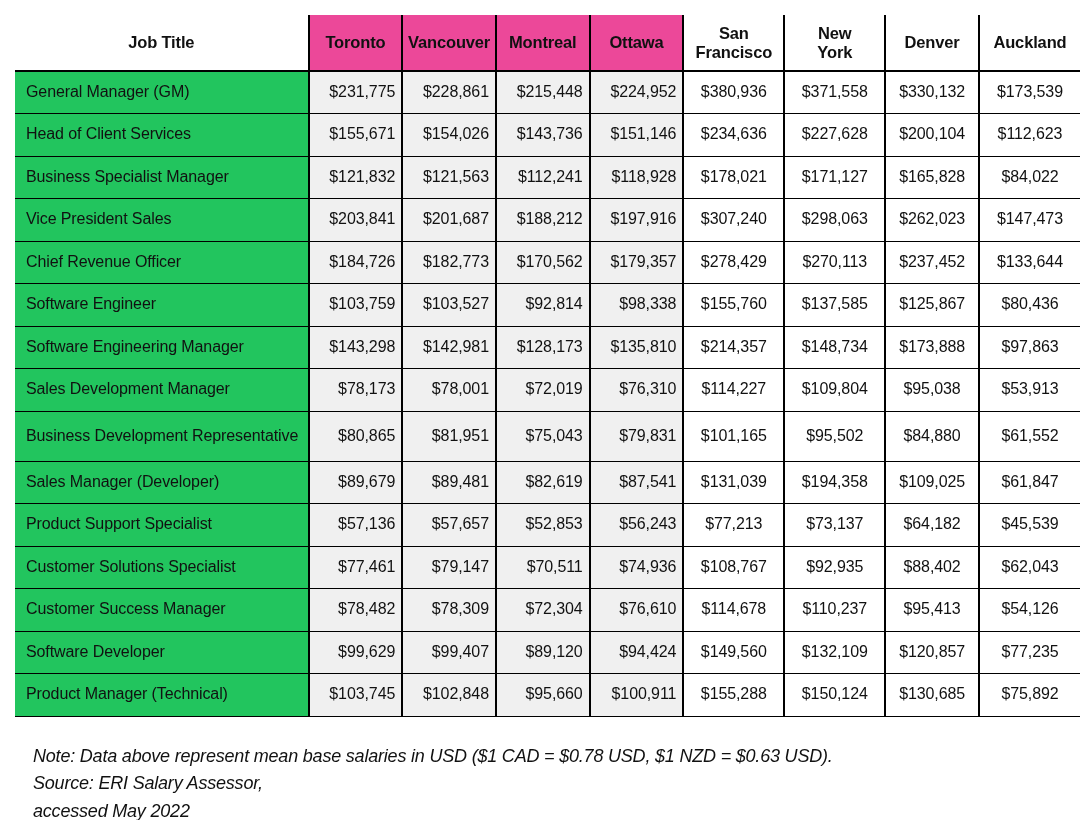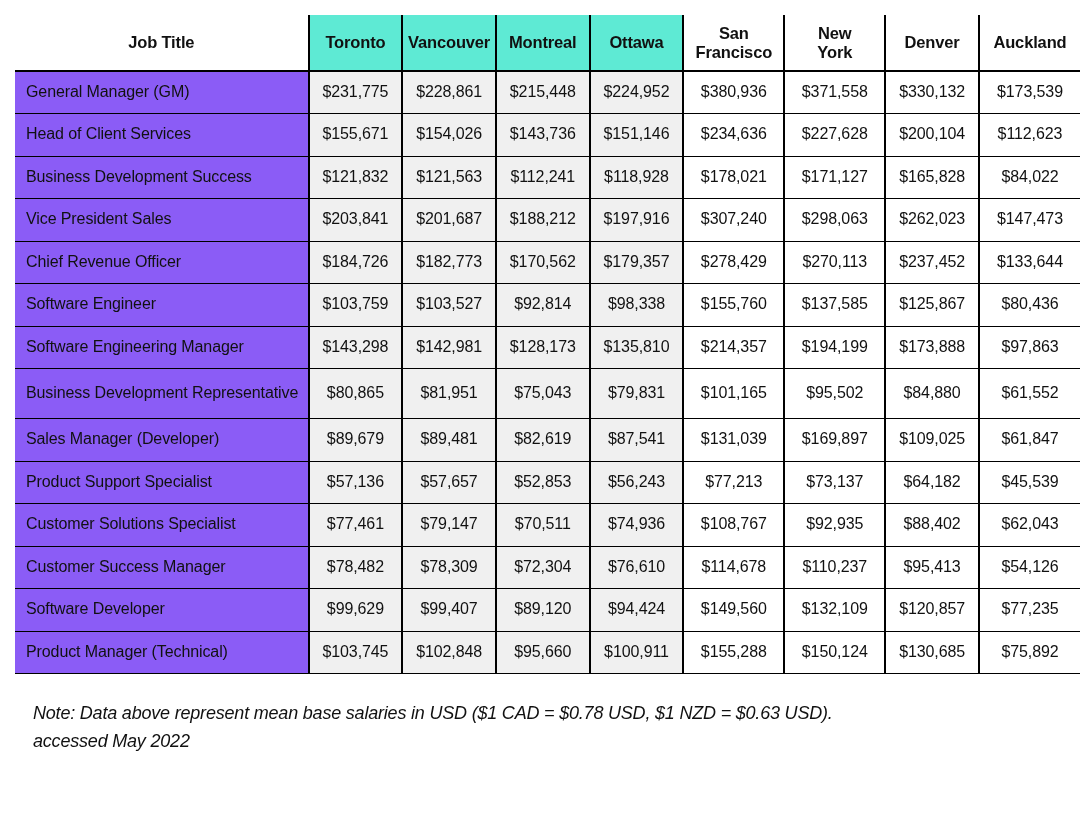--- a/index.html
+++ b/index.html
@@ -47,48 +47,49 @@
     box-sizing: border-box;
   }
   thead th.job-col {
     border-bottom: 2px solid #000000;
     background: #ffffff;
   }
   thead th.city {
     border-left: 2px solid #000000;
   }
   thead th.shaded {
-    background: #5eead4;
+    background: #ec4899;
   }
 
   
   tbody td {
     font-size: 16px;
     height: 42.5px;
     padding: 3px 6px;
     vertical-align: middle;
     border-bottom: 1.6px solid #000000;
     box-sizing: border-box;
     line-height: 1.16;
     letter-spacing: -0.1px;
   }
   tbody tr:last-child td {
     border-bottom: 1.6px solid #000000;
   }
   tbody td.job {
     text-align: left;
     padding-left: 11px;
-    background: #8b5cf6;
+    background: #22c55e;
   }
   tbody td.val {
     text-align: center;
     border-left: 2px solid #000000;
   }
   tbody td.shaded {
     background: #f0f0f0;
+    text-align: right;
   }
 
   
   tbody tr.tall td { height: 50px; }
 
   
   .footnote {
     margin-top: 26px;
     padding-left: 18px;
     font-size: 18px;
@@ -146,21 +147,21 @@
           <td class="val shaded">$155,671</td>
           <td class="val shaded">$154,026</td>
           <td class="val shaded">$143,736</td>
           <td class="val shaded">$151,146</td>
           <td class="val">$234,636</td>
           <td class="val">$227,628</td>
           <td class="val">$200,104</td>
           <td class="val">$112,623</td>
         </tr>
         <tr>
-          <td class="job">Business Development Success</td>
+          <td class="job">Business Specialist Manager</td>
           <td class="val shaded">$121,832</td>
           <td class="val shaded">$121,563</td>
           <td class="val shaded">$112,241</td>
           <td class="val shaded">$118,928</td>
           <td class="val">$178,021</td>
           <td class="val">$171,127</td>
           <td class="val">$165,828</td>
           <td class="val">$84,022</td>
         </tr>
         <tr>
@@ -196,43 +197,54 @@
           <td class="val">$125,867</td>
           <td class="val">$80,436</td>
         </tr>
         <tr>
           <td class="job">Software Engineering Manager</td>
           <td class="val shaded">$143,298</td>
           <td class="val shaded">$142,981</td>
           <td class="val shaded">$128,173</td>
           <td class="val shaded">$135,810</td>
           <td class="val">$214,357</td>
-          <td class="val">$194,199</td>
+          <td class="val">$148,734</td>
           <td class="val">$173,888</td>
           <td class="val">$97,863</td>
+        </tr>
+        <tr>
+          <td class="job">Sales Development Manager</td>
+          <td class="val shaded">$78,173</td>
+          <td class="val shaded">$78,001</td>
+          <td class="val shaded">$72,019</td>
+          <td class="val shaded">$76,310</td>
+          <td class="val">$114,227</td>
+          <td class="val">$109,804</td>
+          <td class="val">$95,038</td>
+          <td class="val">$53,913</td>
         </tr>
         <tr class="tall">
           <td class="job">Business Development Representative</td>
           <td class="val shaded">$80,865</td>
           <td class="val shaded">$81,951</td>
           <td class="val shaded">$75,043</td>
           <td class="val shaded">$79,831</td>
           <td class="val">$101,165</td>
           <td class="val">$95,502</td>
           <td class="val">$84,880</td>
           <td class="val">$61,552</td>
         </tr>
         <tr>
           <td class="job">Sales Manager (Developer)</td>
           <td class="val shaded">$89,679</td>
           <td class="val shaded">$89,481</td>
           <td class="val shaded">$82,619</td>
           <td class="val shaded">$87,541</td>
           <td class="val">$131,039</td>
-          <td class="val">$169,897</td>
+          <td class="val">$194,358</td>
           <td class="val">$109,025</td>
           <td class="val">$61,847</td>
         </tr>
         <tr>
           <td class="job">Product Support Specialist</td>
           <td class="val shaded">$57,136</td>
           <td class="val shaded">$57,657</td>
           <td class="val shaded">$52,853</td>
           <td class="val shaded">$56,243</td>
           <td class="val">$77,213</td>
@@ -282,16 +294,17 @@
           <td class="val">$155,288</td>
           <td class="val">$150,124</td>
           <td class="val">$130,685</td>
           <td class="val">$75,892</td>
         </tr>
       </tbody>
   </table>
 
   <div class="footnote">
     <div>Note: Data above represent mean base salaries in USD ($1 CAD = $0.78 USD, $1 NZD = $0.63 USD).</div>
+    <div>Source: ERI Salary Assessor,</div>
     <div>accessed May 2022</div>
   </div>
 
 </div>
 
 </body></html>

